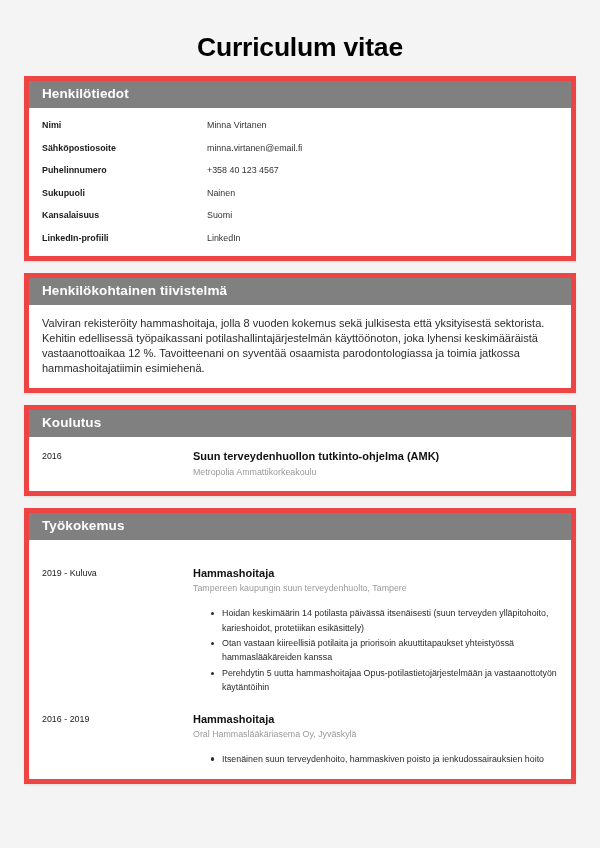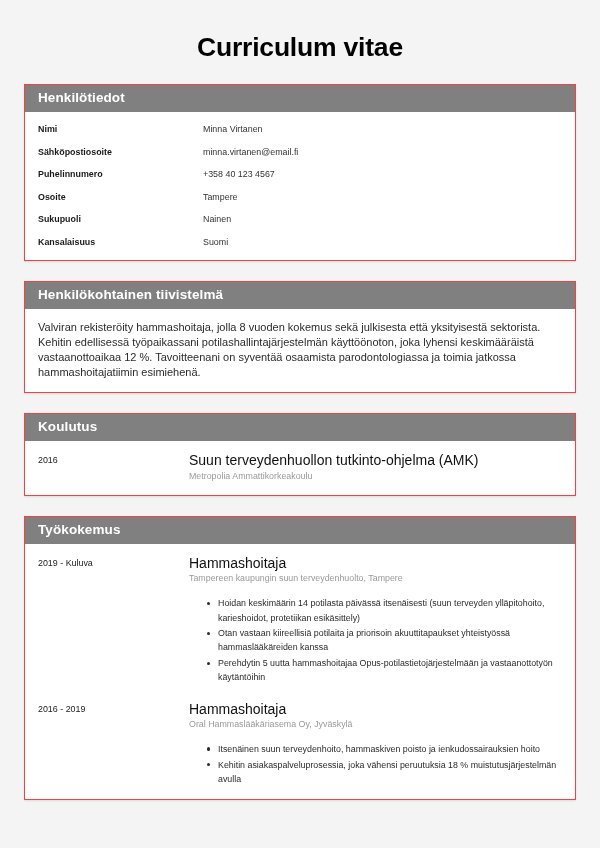--- a/index.html
+++ b/index.html
@@ -22,23 +22,23 @@
     font-size: 26.5px;
     font-weight: bold;
     color: #000;
     letter-spacing: -0.2px;
     padding-top: 30px;
     padding-bottom: 0;
     line-height: 34px;
   }
   .card {
     background: #ffffff;
-    border: 1px solid #ef4444;
+    border: 5px solid #ef4444;
     box-shadow: 0 1px 2px rgba(0,0,0,0.10);
-    margin-top: 20px;
+    margin-top: 12px;
   }
   .card-header {
     background: #808080;
     color: #ffffff;
     font-size: 13.5px;
     font-weight: bold;
     padding: 5px 13px 6px 13px;
     line-height: 16px;
     letter-spacing: 0.1px;
   }
@@ -89,22 +89,22 @@
     width: 151px;
     flex: 0 0 151px;
     font-size: 8.9px;
     font-weight: normal;
     color: #1a1a1a;
     line-height: 13px;
     padding-top: 0px;
   }
   .entry-main { flex: 1 1 auto; min-width: 0; }
   .entry-title {
-    font-size: 14px;
-    font-weight: normal;
+    font-size: 11px;
+    font-weight: bold;
     color: #111111;
     line-height: 13px;
   }
   .entry-sub {
     font-size: 8.85px;
     color: #9a9a9a;
     line-height: 13px;
     margin-top: 2.5px;
   }
   .bullets {
@@ -124,21 +124,21 @@
   .bullets li::before {
     content: "";
     position: absolute;
     left: 0;
     top: 5.4px;
     width: 3.1px;
     height: 3.1px;
     border-radius: 50%;
     background: #2b2b2b;
   }
-  .exp-body { padding: 11px 13px 13px 13px; }
+  .exp-body { padding: 25px 13px 13px 13px; }
   .edu-body { padding: 11px 13px 12px 13px; }
 </style>
 </head>
 <body>
 
 <div class="page">
 
   <h1 class="doc-title">Curriculum vitae</h1>
 
   <section class="card">
@@ -151,30 +151,30 @@
       </div>
       <div class="info-row">
         <div class="info-label">Sähköpostiosoite</div>
         <div class="info-value">minna.virtanen@email.fi</div>
       </div>
       <div class="info-row">
         <div class="info-label">Puhelinnumero</div>
         <div class="info-value">+358 40 123 4567</div>
       </div>
       <div class="info-row">
-        <div class="info-label">Osoite</div>
-        <div class="info-value">Tampere</div>
-      </div>
-      <div class="info-row">
         <div class="info-label">Sukupuoli</div>
         <div class="info-value">Nainen</div>
       </div>
       <div class="info-row">
         <div class="info-label">Kansalaisuus</div>
         <div class="info-value">Suomi</div>
+      </div>
+      <div class="info-row">
+        <div class="info-label">LinkedIn-profiili</div>
+        <div class="info-value">LinkedIn</div>
       </div>
 
     </div>
   </section>
 
   <section class="card">
     <div class="card-header">Henkilökohtainen tiivistelmä</div>
     <div class="card-body summary-body">
       <p class="summary-text">Valviran rekisteröity hammashoitaja, jolla 8 vuoden kokemus sekä julkisesta että yksityisestä sektorista. Kehitin edellisessä työpaikassani potilashallintajärjestelmän käyttöönoton, joka lyhensi keskimääräistä vastaanottoaikaa 12 %. Tavoitteenani on syventää osaamista parodontologiassa ja toimia jatkossa hammashoitajatiimin esimiehenä.</p>
     </div>
@@ -212,21 +212,20 @@
         </div>
       </div>
 
       <div class="entry">
         <div class="entry-date">2016 - 2019</div>
         <div class="entry-main">
           <div class="entry-title">Hammashoitaja</div>
           <div class="entry-sub">Oral Hammaslääkäriasema Oy, Jyväskylä</div>
           <ul class="bullets">
             <li>Itsenäinen suun terveydenhoito, hammaskiven poisto ja ienkudossairauksien hoito</li>
-            <li>Kehitin asiakaspalveluprosessia, joka vähensi peruutuksia 18 % muistutusjärjestelmän avulla</li>
           </ul>
         </div>
       </div>
 
     </div>
   </section>
 
 </div>
 
 </body></html>

